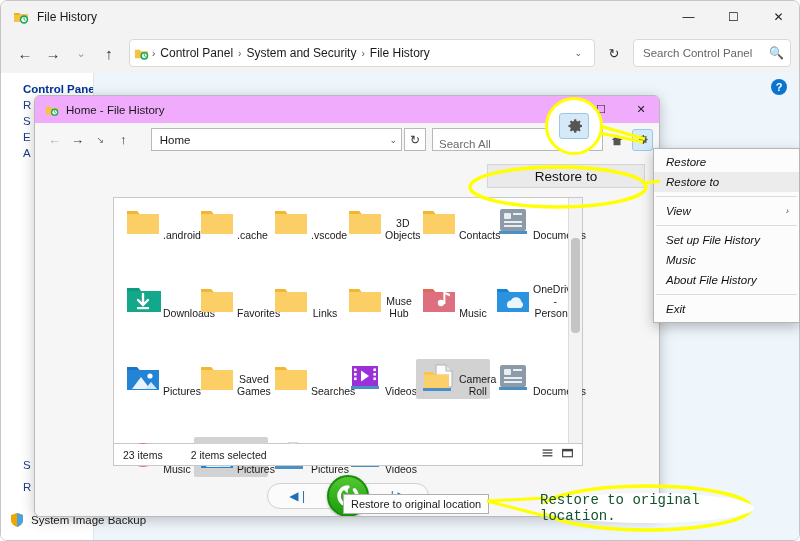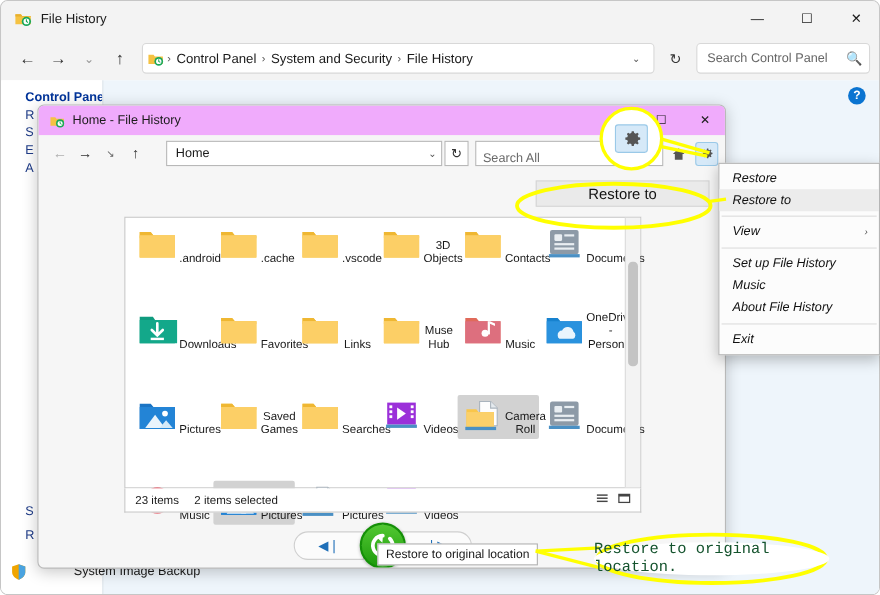--- a/index.html
+++ b/index.html
@@ -122,21 +122,20 @@
     position: absolute; left: 92px; top: 0;
     width: 708px; height: 469px;
     background: #eef5fb;
     border-left: 1px solid #dfe6ec;
   }
   .cp-bottom-item {
     position: absolute; left: 8px; bottom: 14px;
     display: flex; align-items: center;
     font-size: 11.5px; color: #1a1a1a;
     white-space: nowrap;
-    gap: 36px;
   }
   .shield {
     width: 16px; height: 16px; margin-right: 6px;
     position: relative;
   }
   .help-circle {
     position: absolute; right: 14px; top: 6px;
     width: 16px; height: 16px; border-radius: 50%;
     background: #0a74d1; color: #fff;
     font-size: 11px; line-height: 16px; text-align: center;
@@ -275,21 +274,21 @@
   
   .fh-status {
     position: absolute; left: 78px; top: 348px;
     width: 470px; height: 22px;
     border: 1px solid #c8c8c8; border-top: none;
     background: #fff;
     display: flex; align-items: center;
     font-size: 10.5px; color: #1a1a1a;
   }
   .st1 { margin-left: 9px; }
-  .st2 { margin-left: 14px; }
+  .st2 { margin-left: 28px; }
   .st-views { margin-left: auto; margin-right: 8px; display: flex; gap: 7px; font-size: 12px; color: #333; }
 
   
   .fh-transport {
     position: absolute; left: 0; top: 378px;
     width: 626px; height: 44px;
     display: flex; align-items: center; justify-content: center;
   }
   .trans-group { position: relative; display: flex; align-items: center; }
   .trans-btn {

